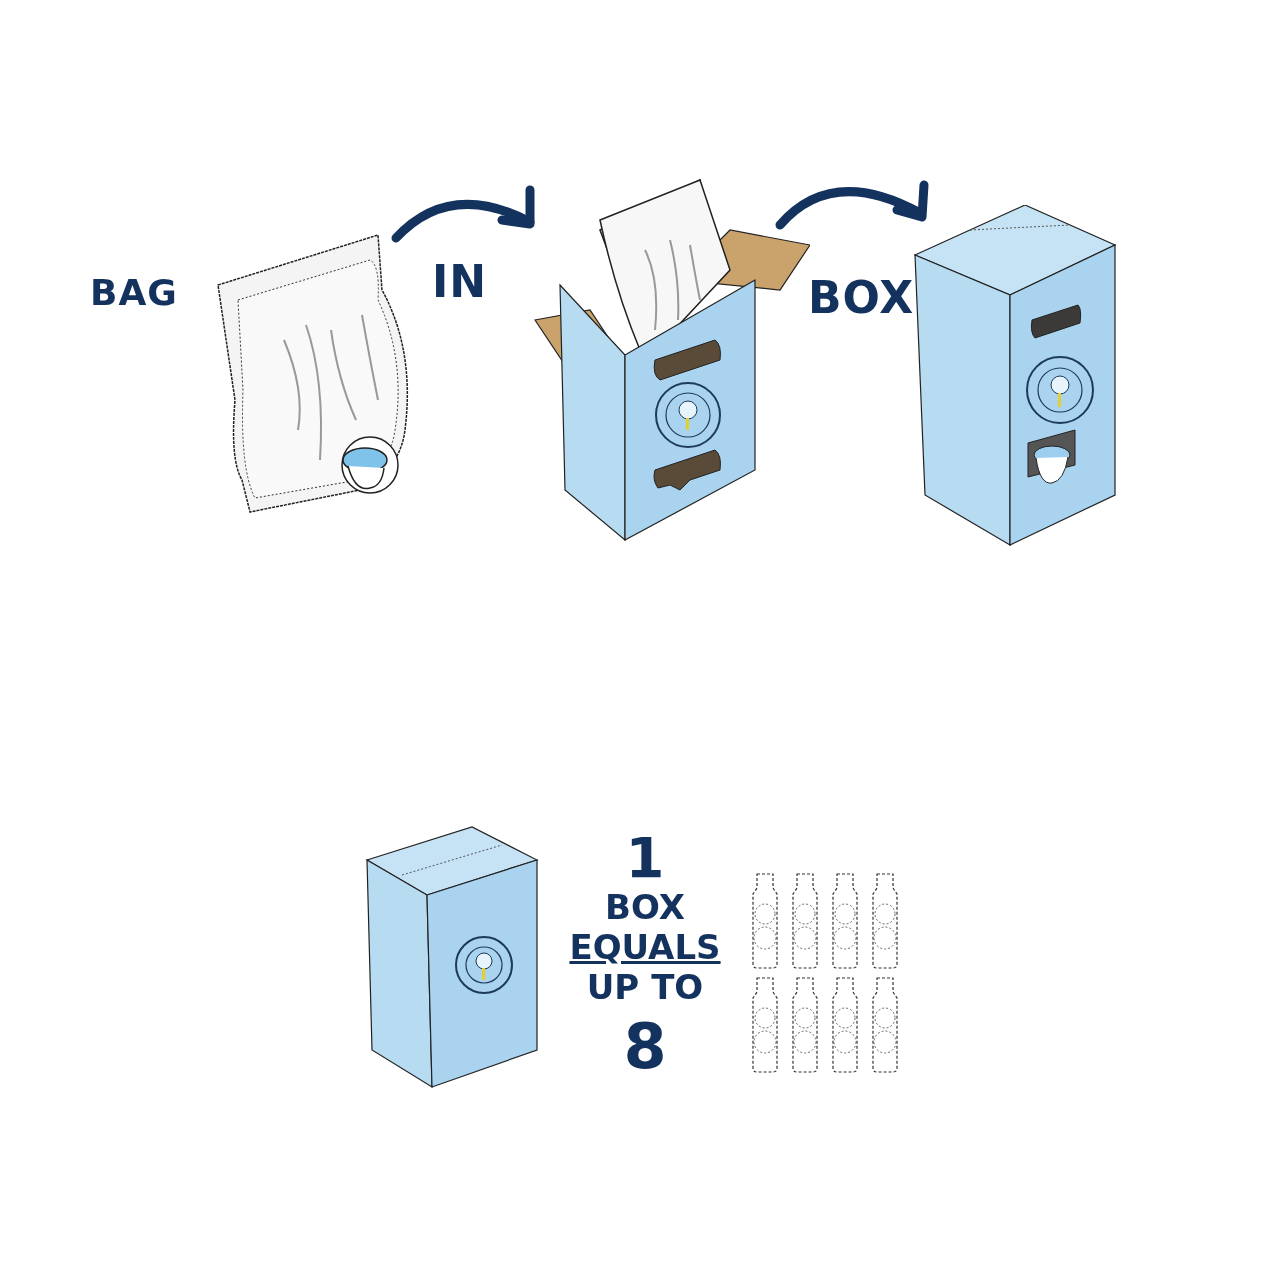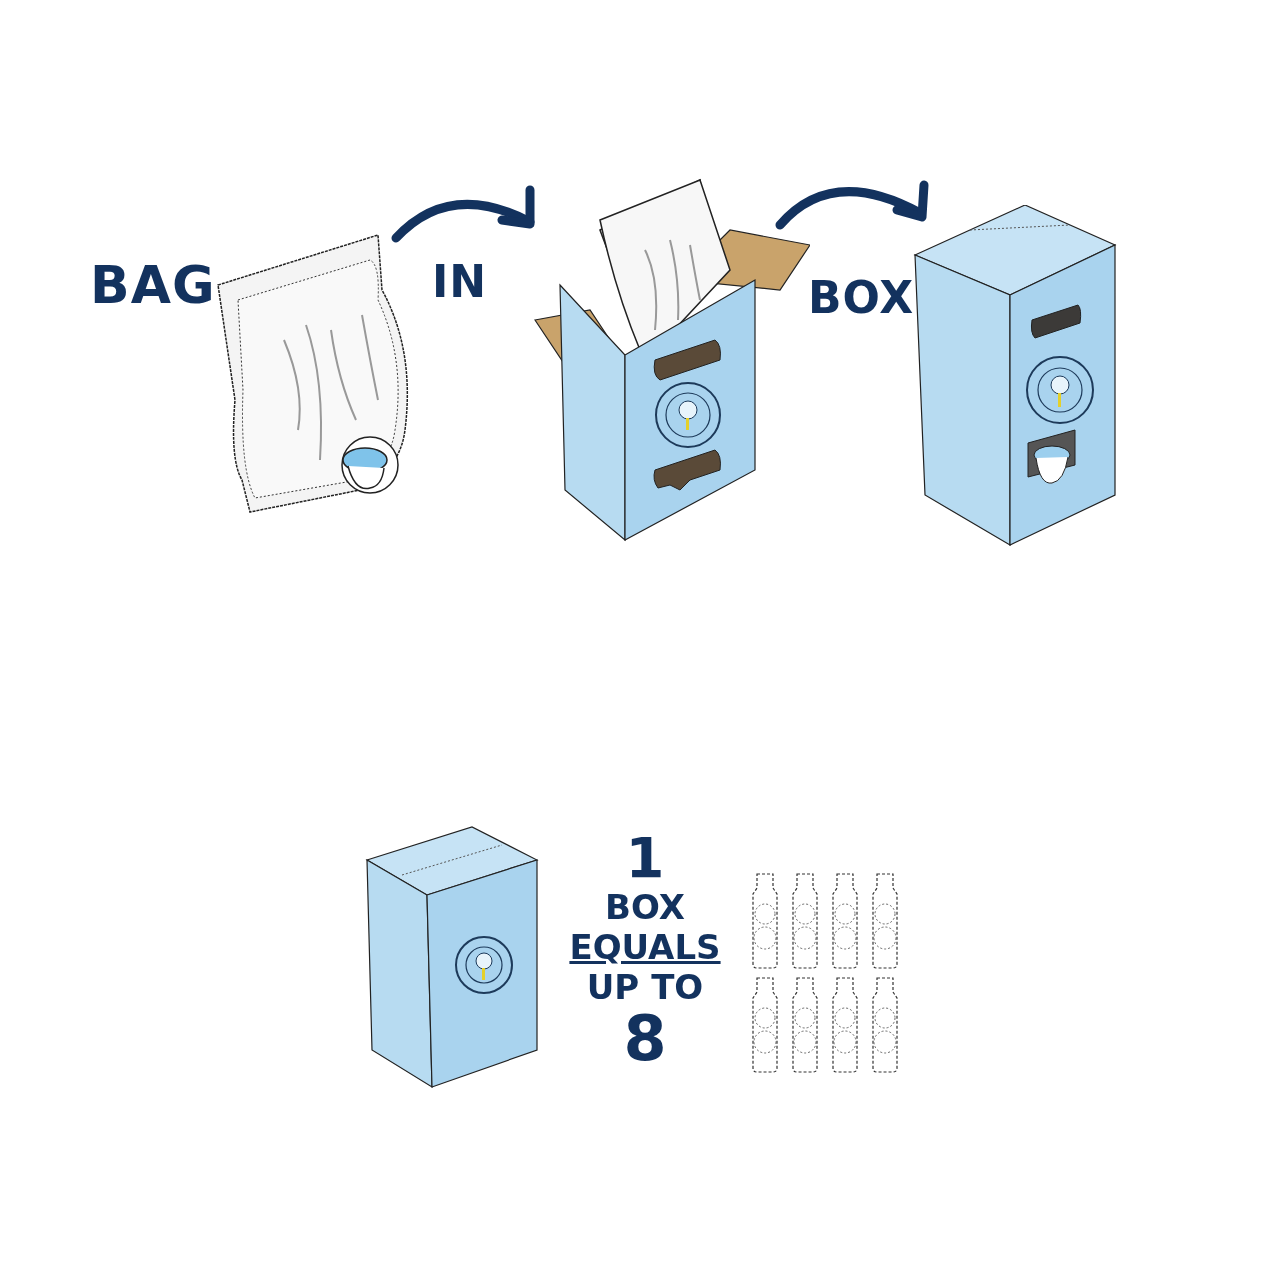--- a/index.html
+++ b/index.html
@@ -5,21 +5,21 @@
   html, body { margin: 0; padding: 0; background: #ffffff; }
   body { width: 1280px; height: 1280px; position: relative; overflow: hidden; font-family: "DejaVu Sans", sans-serif; }
   .label { position: absolute; color: #13325e; font-weight: bold; font-family: "DejaVu Sans", sans-serif; letter-spacing: 1px; }
   .illus { position: absolute; }
   .stack { position: absolute; left: 560px; top: 830px; width: 170px; text-align: center; color: #13325e; font-weight: bold; font-family: "DejaVu Sans", sans-serif; }
   .stack div { line-height: 1; }
 </style>
 </head>
 <body>
 
-<div class="label" style="left:90px; top:255px; font-size:52px;">BAG</div>
+<div class="label" style="left:90px; top:272px; font-size:36px;">BAG</div>
 
 <svg class="illus" style="left:210px; top:230px;" width="220" height="290" viewBox="0 0 220 290">
   <path d="M8 55 L168 5 L172 60 Q205 120 195 200 Q190 240 150 260 L40 282 L32 250 Q20 230 25 170 Z" fill="#f4f4f4" stroke="#222" stroke-width="1.5" stroke-dasharray="3 1"></path>
   <path d="M28 70 L160 30 Q170 35 168 70 Q196 130 185 200 Q180 236 148 250 L45 268 Q30 240 33 160 Z" fill="#f9f9f9" stroke="#333" stroke-width="1" stroke-dasharray="2 2"></path>
   <path d="M74 110 Q95 160 88 200" stroke="#999" stroke-width="2" fill="none"></path>
   <path d="M96 95 Q115 150 110 230" stroke="#999" stroke-width="2" fill="none"></path>
   <path d="M121 100 Q128 150 146 190" stroke="#999" stroke-width="2" fill="none"></path>
   <path d="M152 85 Q160 130 168 170" stroke="#999" stroke-width="2" fill="none"></path>
   <circle cx="160" cy="235" r="28" fill="#fff" stroke="#222" stroke-width="1.5"></circle>
   <ellipse cx="155" cy="230" rx="22" ry="12" fill="#7fc3ea" stroke="#222" stroke-width="1.5"></ellipse>
@@ -88,21 +88,21 @@
   <circle cx="122" cy="140" r="28" fill="none" stroke="#1d3a5a" stroke-width="2"></circle>
   <circle cx="122" cy="140" r="18" fill="none" stroke="#1d3a5a" stroke-width="1.2"></circle>
   <circle cx="122" cy="136" r="8" fill="#e8f4fb" stroke="#1d3a5a"></circle>
   <rect x="120" y="143" width="3" height="12" fill="#e4d02a"></rect>
 </svg>
 
 <div class="stack">
   <div style="font-size:56px; margin-bottom:4px;">1</div>
   <div style="font-size:34px; margin-bottom:6px;">BOX</div>
   <div style="font-size:34px; margin-bottom:6px;text-decoration:underline;">EQUALS</div>
-  <div style="font-size:34px; margin-bottom:4px;">UP TO</div>
+  <div style="font-size:34px; margin-bottom:12px;">UP TO</div>
   <div style="font-size:62px;">8</div>
 </div>
 
 <svg class="illus" style="left:745px; top:870px;" width="160" height="205" viewBox="0 0 160 205">
   <defs>
     <g id="bottle">
       <path d="M8 2 L24 2 L24 16 L28 22 L28 92 Q28 96 24 96 L8 96 Q4 96 4 92 L4 22 L8 16 Z" fill="none" stroke="#333" stroke-width="1.2" stroke-dasharray="3 2"></path>
       <circle cx="16" cy="42" r="10" fill="none" stroke="#666" stroke-width="1" stroke-dasharray="2 2"></circle>
       <circle cx="16" cy="66" r="11" fill="none" stroke="#666" stroke-width="1" stroke-dasharray="2 2"></circle>
     </g>

